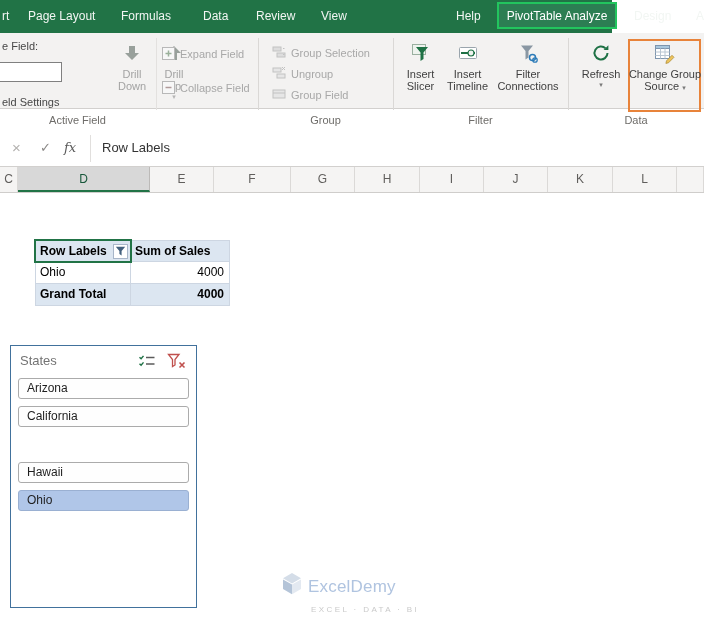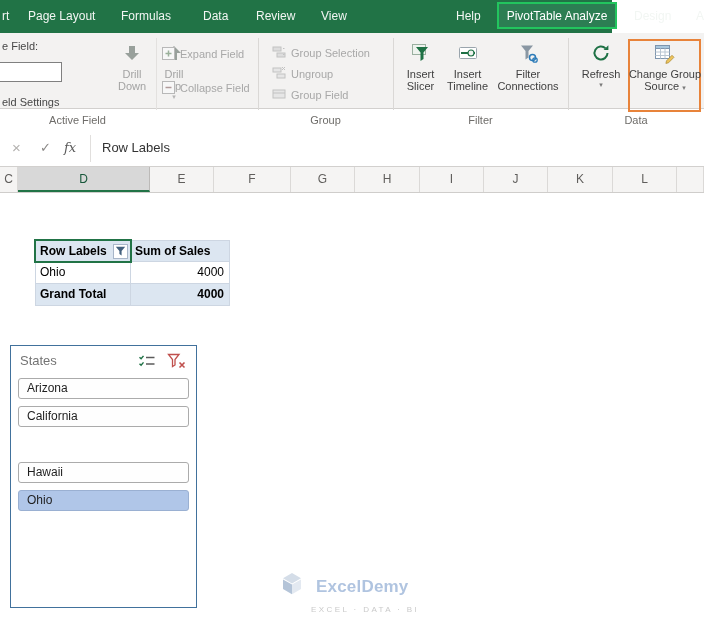--- a/index.html
+++ b/index.html
@@ -79,21 +79,21 @@
   .sl-ms { left:126px; }
   .sl-cf { left:155px; }
   .slicer-item { position:absolute; left:7px; width:171px; height:21px; box-sizing:border-box;
                  border:1px solid #ababab; border-radius:3px; background:#fefefe; font-size:12px;
                  line-height:19px; padding-left:8px; color:#1f1f1f; }
   .slicer-item.selected { background:#b0c6e8; border-color:#9ab0d2; }
 
   
   .wm { position:absolute; left:281px; top:572px; width:170px; }
   .wm-row { display:flex; align-items:center; gap:5px; }
-  .wm-brand { font-size:17px; font-weight:bold; color:#b0c4e0; letter-spacing:.2px;margin-left:8px; }
+  .wm-brand { font-size:17px; font-weight:normal; color:#b0c4e0; letter-spacing:.2px; }
   .wm-tag { font-size:8px; letter-spacing:2.4px; color:#cacaca; margin-top:4px; padding-left:30px; white-space:nowrap; }
 </style>
 </head>
 <body>
 
 <div class="app">
 
   <div class="tabbar">
     <div class="tab" style="left:2px">rt</div>
     <div class="tab" style="left:28px">Page Layout</div>

